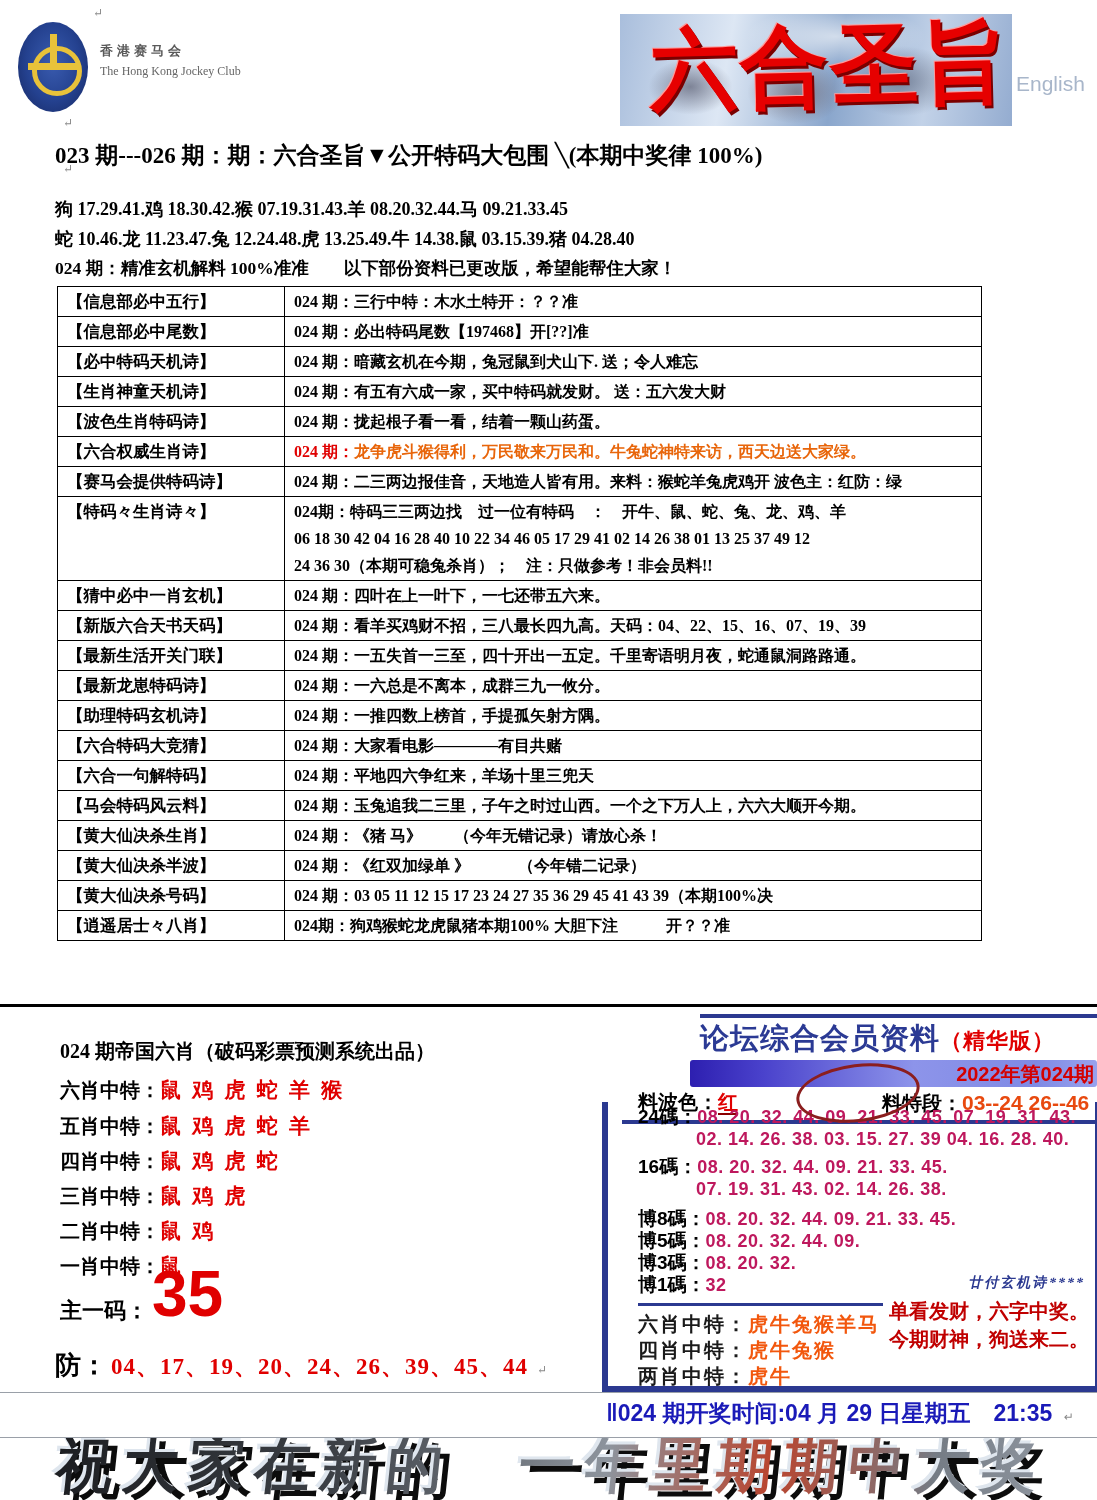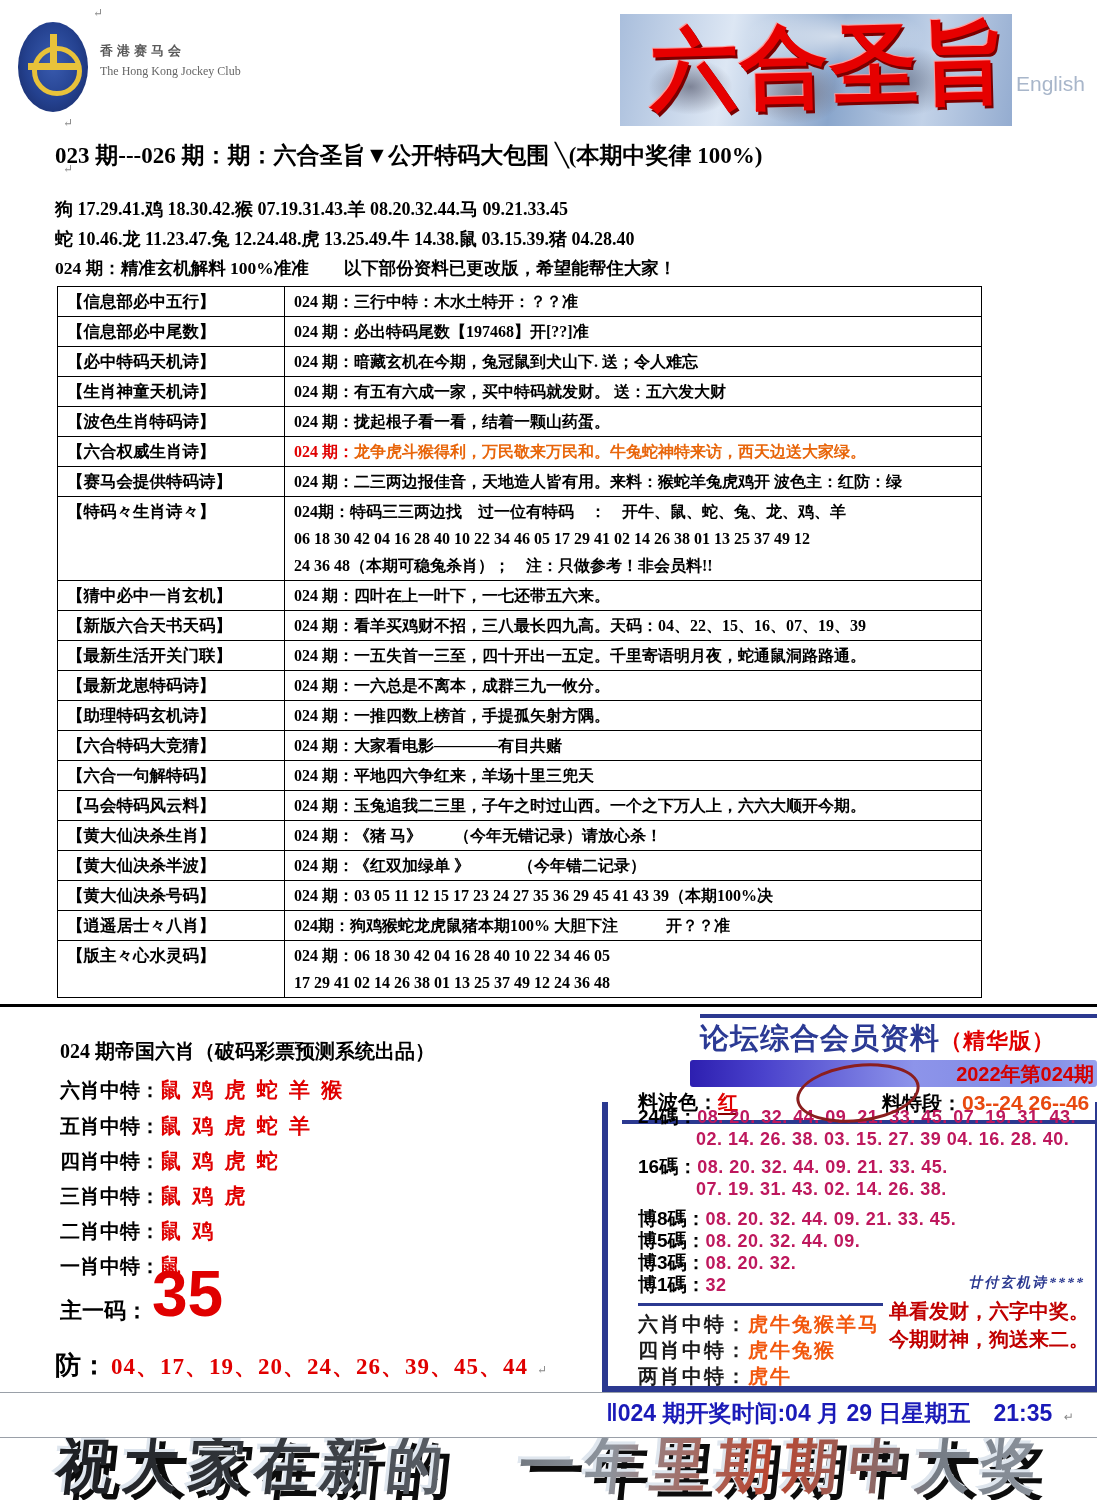--- a/index.html
+++ b/index.html
@@ -158,21 +158,21 @@
     </tr>
     <tr>
       <td class="lab"><span>【赛马会提供特码诗】</span></td>
       <td class="val"><span>024 期：二三两边报佳音，天地造人皆有用。来料：猴蛇羊兔虎鸡开 波色主：红防：绿</span></td>
     </tr>
     <tr>
       <td class="lab"><span>【特码々生肖诗々】</span></td>
       <td class="val">
         <div>024期：特码三三两边找　过一位有特码　：　开牛、鼠、蛇、兔、龙、鸡、羊</div>
         <div>06 18 30 42 04 16 28 40 10 22 34 46 05 17 29 41 02 14 26 38 01 13 25 37 49 12</div>
-        <div>24 36 48（本期可稳兔杀肖）；　注：只做参考！非会员料!!</div>
+        <div>24 36 30（本期可稳兔杀肖）；　注：只做参考！非会员料!!</div>
       </td>
     </tr>
     <tr>
       <td class="lab"><span>【猜中必中一肖玄机】</span></td>
       <td class="val"><span>024 期：四叶在上一叶下，一七还带五六来。</span></td>
     </tr>
     <tr>
       <td class="lab"><span>【新版六合天书天码】</span></td>
       <td class="val"><span>024 期：看羊买鸡财不招，三八最长四九高。天码：04、22、15、16、07、19、39</span></td>
     </tr>
@@ -208,27 +208,20 @@
       <td class="lab"><span>【黄大仙决杀半波】</span></td>
       <td class="val"><span>024 期：《红双加绿单 》　　　（今年错二记录）</span></td>
     </tr>
     <tr>
       <td class="lab"><span>【黄大仙决杀号码】</span></td>
       <td class="val"><span class="nowrap">024 期：03  05  11  12  15  17  23  24  27  35  36  29  45  41  43  39（本期100%决</span></td>
     </tr>
     <tr>
       <td class="lab"><span>【逍遥居士々八肖】</span></td>
       <td class="val"><span>024期：狗鸡猴蛇龙虎鼠猪本期100% 大胆下注　　　开？？准</span></td>
-    </tr>
-    <tr>
-      <td class="lab"><span>【版主々心水灵码】</span></td>
-      <td class="val">
-        <div>024 期：06 18 30 42 04 16 28 40 10 22 34 46 05</div>
-        <div>17 29 41 02 14 26 38 01 13 25 37 49 12 24 36 48</div>
-      </td>
     </tr>
   </tbody>
     </table>
 
   <div class="abs divider" style="left:0;top:1004px;width:1097px;height:3px;"></div>
 
   <div class="abs emp-title" style="left:60px;top:1038px;">024 期帝国六肖（破码彩票预测系统出品）</div>
 
   <div class="emp-row" style="left:60px;top:1076px;">
     <span class="emp-label">六肖中特：</span><span class="emp-val">鼠 鸡 虎 蛇 羊 猴</span>

